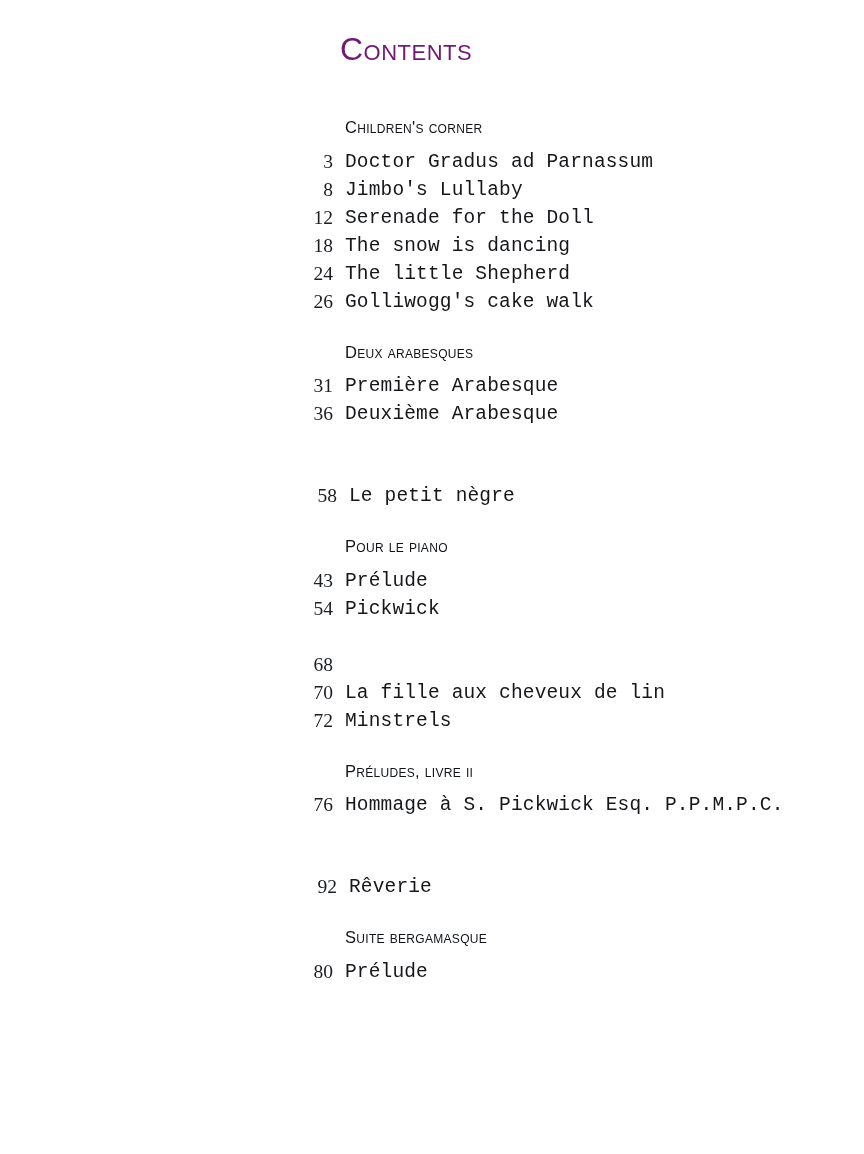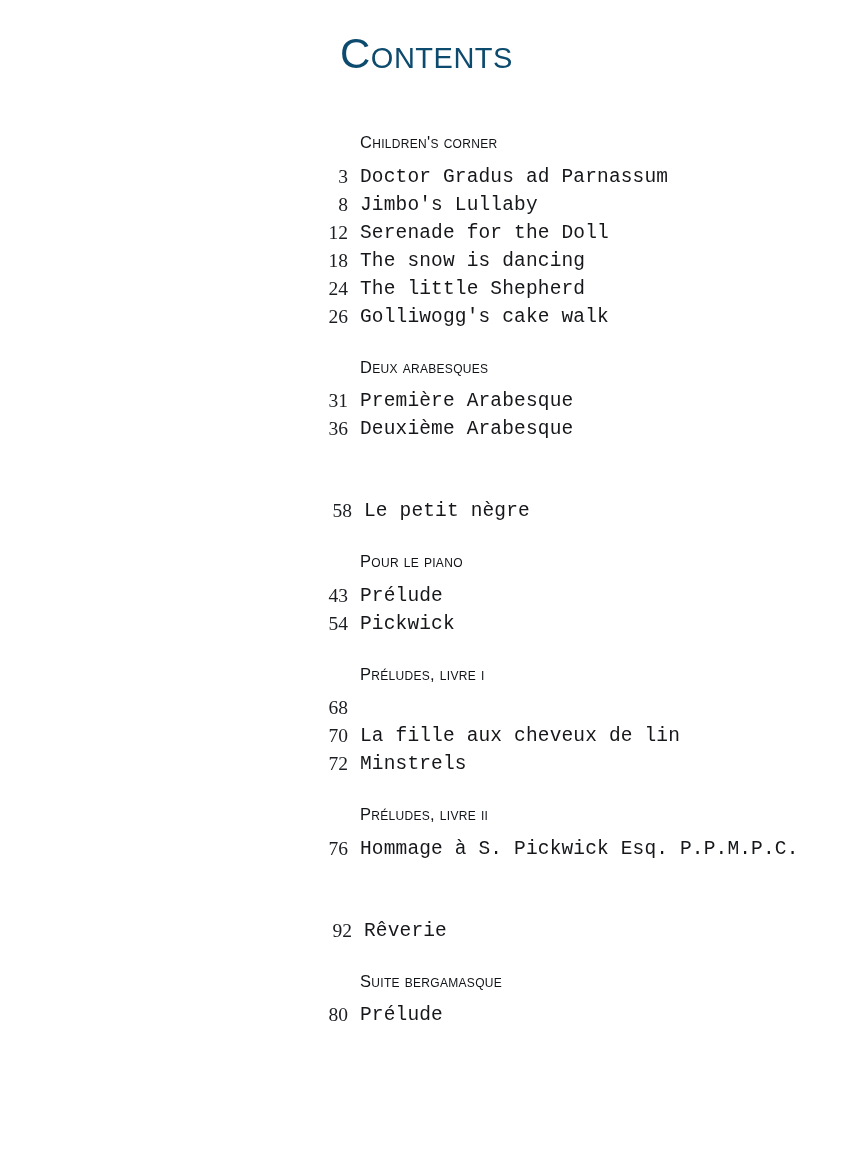--- a/index.html
+++ b/index.html
@@ -22,43 +22,43 @@
     inset: 0;
     background: #ffffff;
   }
 
   
   .toc-title {
     position: absolute;
     left: 340px;
     top: 33px;
     font-family: "Liberation Sans", sans-serif;
-    font-size: 42px;
+    font-size: 32px;
     line-height: 1;
     letter-spacing: 0.5px;
     font-weight: 400;
-    color: #0c4a6e;
+    color: #701a75;
     font-variant: small-caps;
     text-transform: lowercase;
     white-space: nowrap;
   }
   .toc-title::first-letter {
     text-transform: uppercase;
   }
 
   
   .toc-body {
     position: absolute;
     left: 0;
     top: 118px;
     width: 864px;
   }
 
   .section {
-    margin: 16px;
+    margin: 1px;
     padding: 0;
   }
   .section + .section {
     margin-top: 28px;
   }
 
   .section-header {
     font-family: "Liberation Sans", sans-serif;
     font-size: 16.5px;
     line-height: 1;
@@ -169,21 +169,20 @@
         <div class="entry">
           <span class="page-num">43</span>
           <span class="entry-title">Prélude</span>
         </div>
         <div class="entry">
           <span class="page-num">54</span>
           <span class="entry-title">Pickwick</span>
         </div>
       </div>
       <div class="section">
-        <div class="section-header">Préludes, Livre I</div>
         <div class="entry">
           <span class="page-num">68</span>
         </div>
         <div class="entry">
           <span class="page-num">70</span>
           <span class="entry-title">La fille aux cheveux de lin</span>
         </div>
         <div class="entry">
           <span class="page-num">72</span>
           <span class="entry-title">Minstrels</span>

